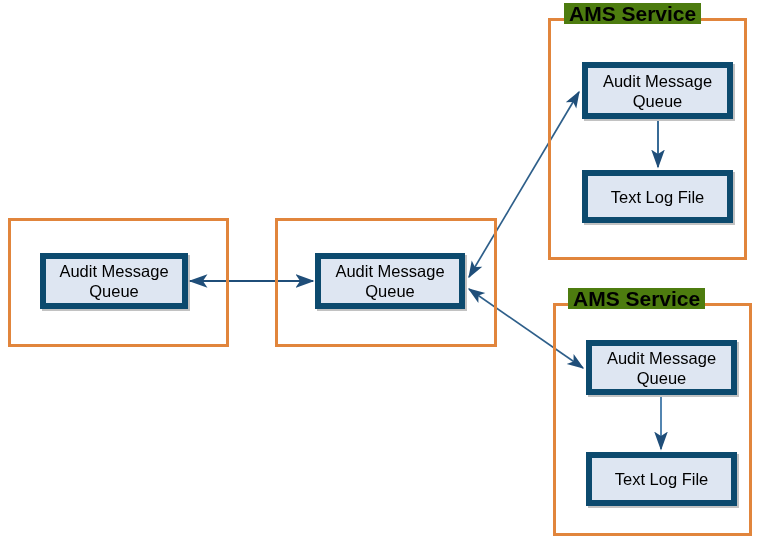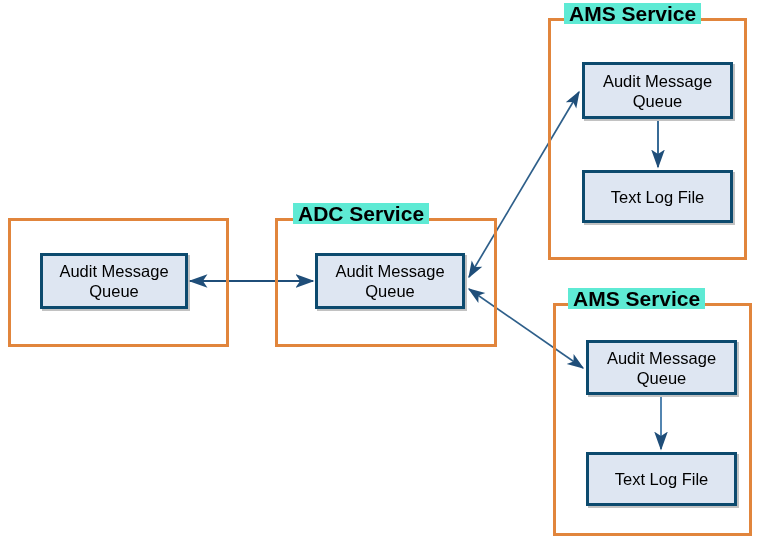--- a/index.html
+++ b/index.html
@@ -20,35 +20,35 @@
 
   
   .group {
     position: absolute;
     border: 3px solid #E1853C;
     background: transparent;
     box-sizing: border-box;
   }
   .group-label {
     position: absolute;
-    background: #5eead4;
+    background: #4d7c0f;
     color: #000000;
     font-weight: bold;
     font-size: 21px;
     line-height: 21px;
     white-space: nowrap;
     padding: 0 5px;
     font-family: "Liberation Sans", sans-serif;
   }
 
   
   .node {
     position: absolute;
     background: #DEE6F2;
-    border: 3px solid #0c4a6e;
+    border: 6px solid #0c4a6e;
     box-sizing: border-box;
     display: flex;
     align-items: center;
     justify-content: center;
     text-align: center;
     color: #000000;
     font-size: 16.5px;
     line-height: 20px;
     font-family: "Liberation Sans", sans-serif;
     box-shadow: 2px 2px 0 rgba(120,120,120,0.45);
@@ -102,21 +102,20 @@
   <div class="group" style="left:8px; top:218px; width:221px; height:129px;"></div>
 
   <div class="node" style="left:40px; top:253px; width:148px; height:56px;">
     <div>
       <span>Audit Message</span>
       <span>Queue</span>
     </div>
   </div>
 
   <div class="group" style="left:275px; top:218px; width:222px; height:129px;"></div>
-  <div class="group-label" style="left:293px; top:203px;">ADC Service</div>
 
   <div class="node" style="left:315px; top:253px; width:150px; height:56px;">
     <div>
       <span>Audit Message</span>
       <span>Queue</span>
     </div>
   </div>
 
   <div class="group" style="left:548px; top:18px; width:199px; height:242px;"></div>
   <div class="group-label" style="left:564px; top:3px;">AMS Service</div>

